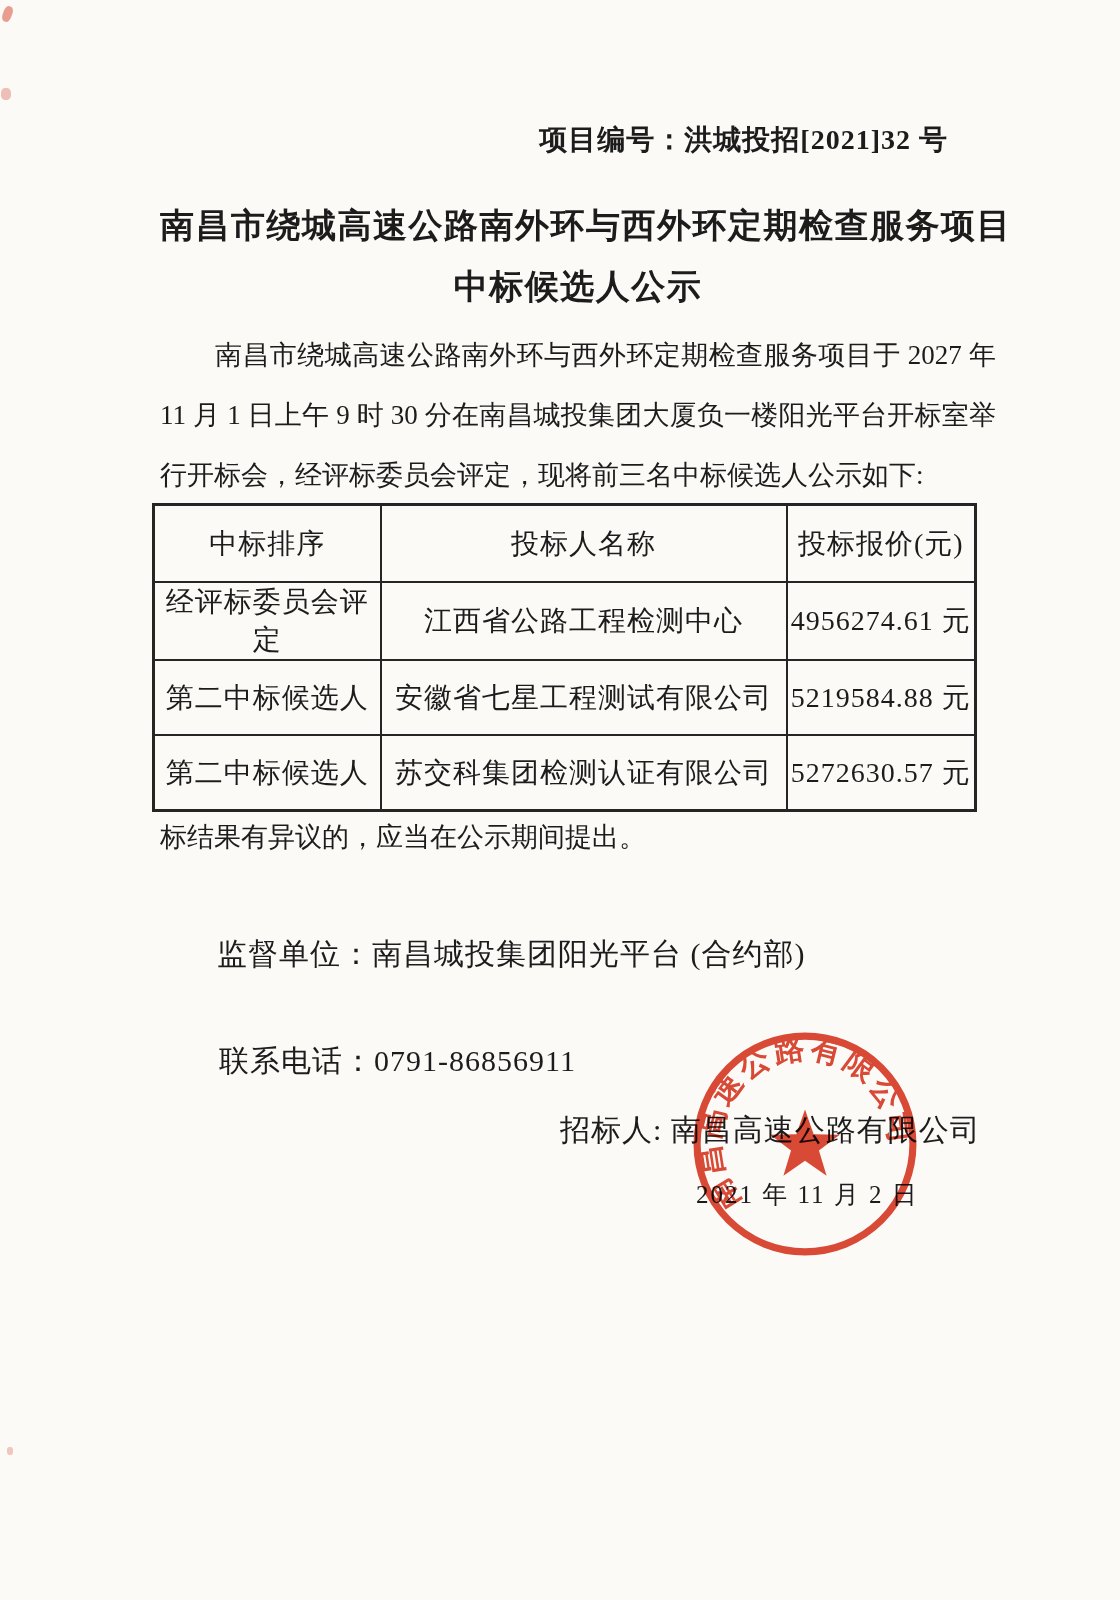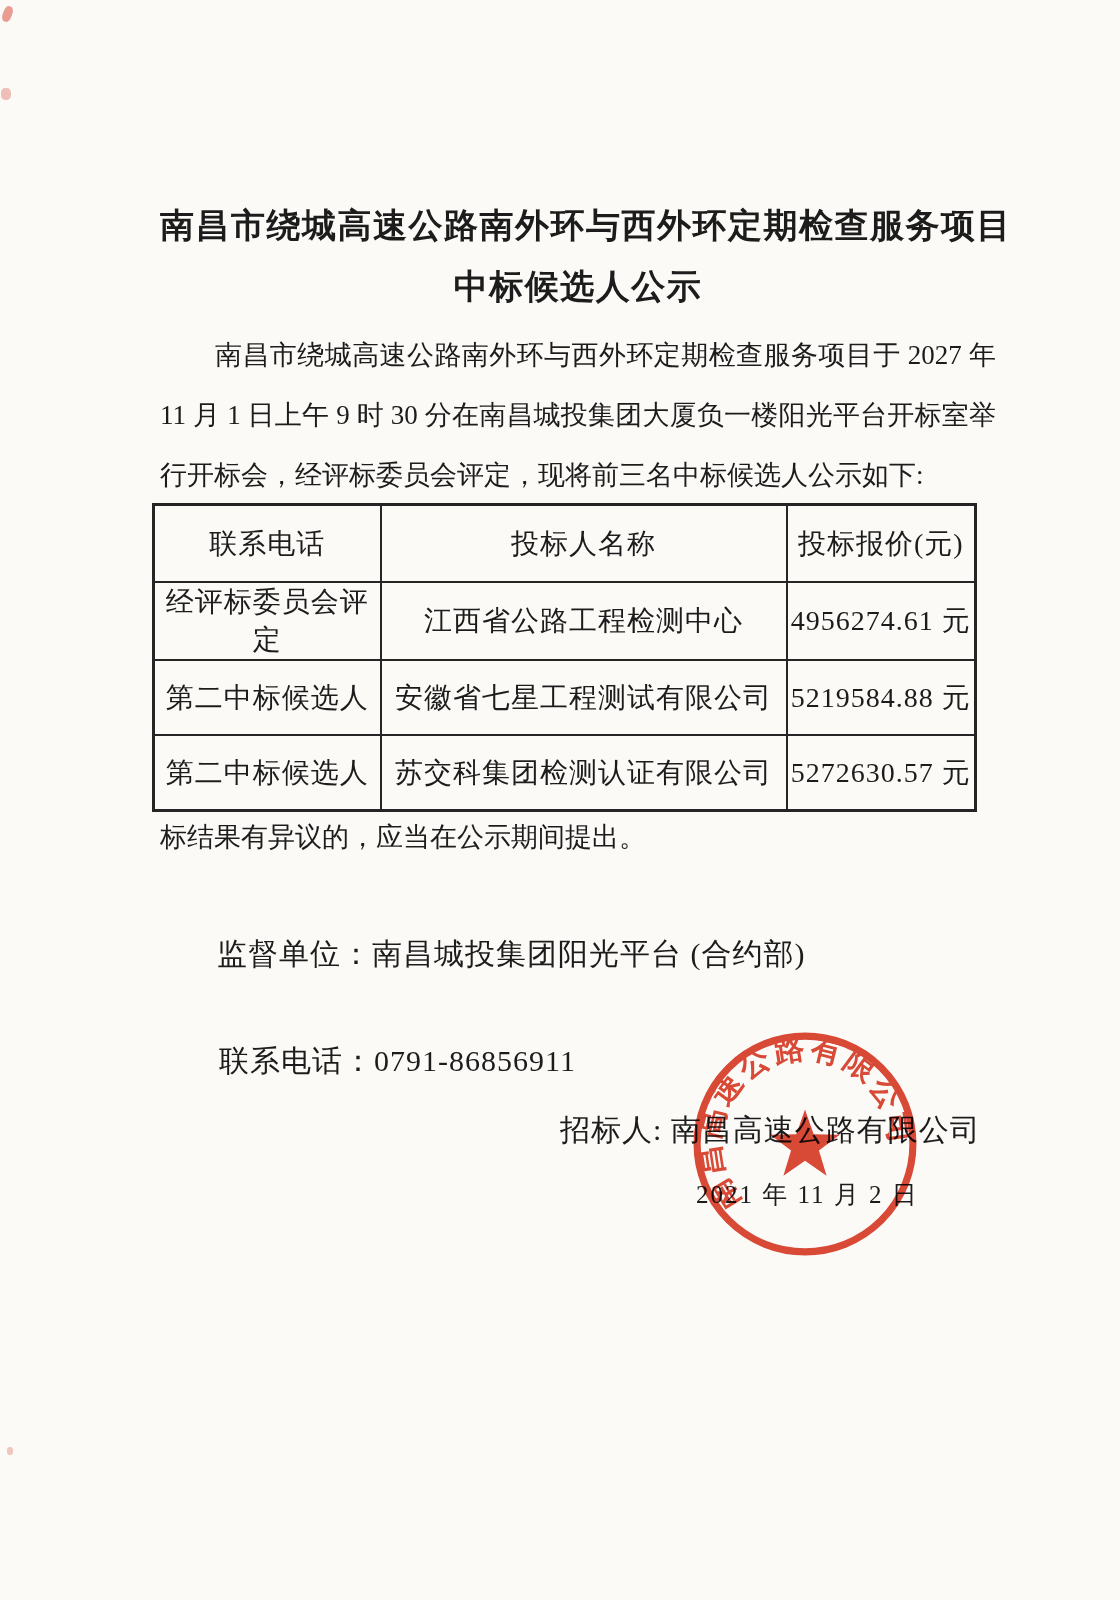--- a/index.html
+++ b/index.html
@@ -87,39 +87,40 @@
 </style>
 </head>
 <body>
 
 <div class="page">
 
   <div class="speck speck-1"></div>
   <div class="speck speck-2"></div>
   <div class="speck speck-3"></div>
 
+  <div class="doc-number">项目编号：洪城投招[2021]32 号</div>
 
   <div class="title title-1">南昌市绕城高速公路南外环与西外环定期检查服务项目</div>
   <div class="title title-2">中标候选人公示</div>
 
   <div class="para para-intro">
     <span class="line line-just indent">南昌市绕城高速公路南外环与西外环定期检查服务项目于 2027 年</span>
     <span class="line line-just">11 月 1 日上午 9 时 30 分在南昌城投集团大厦负一楼阳光平台开标室举</span>
     <span class="line">行开标会，经评标委员会评定，现将前三名中标候选人公示如下:</span>
   </div>
 
   <table class="bid-table">
     <colgroup>
       <col class="col-rank">
         <col class="col-bidder">
         <col class="col-price">
     </colgroup>
     <thead>
       <tr>
-        <th>联系电话</th>
+        <th>中标排序</th>
         <th>投标人名称</th>
         <th>投标报价(元)</th>
       </tr>
     </thead>
     <tbody>
       <tr>
         <td>经评标委员会评定</td>
         <td>江西省公路工程检测中心</td>
         <td>4956274.61 元</td>
       </tr>

